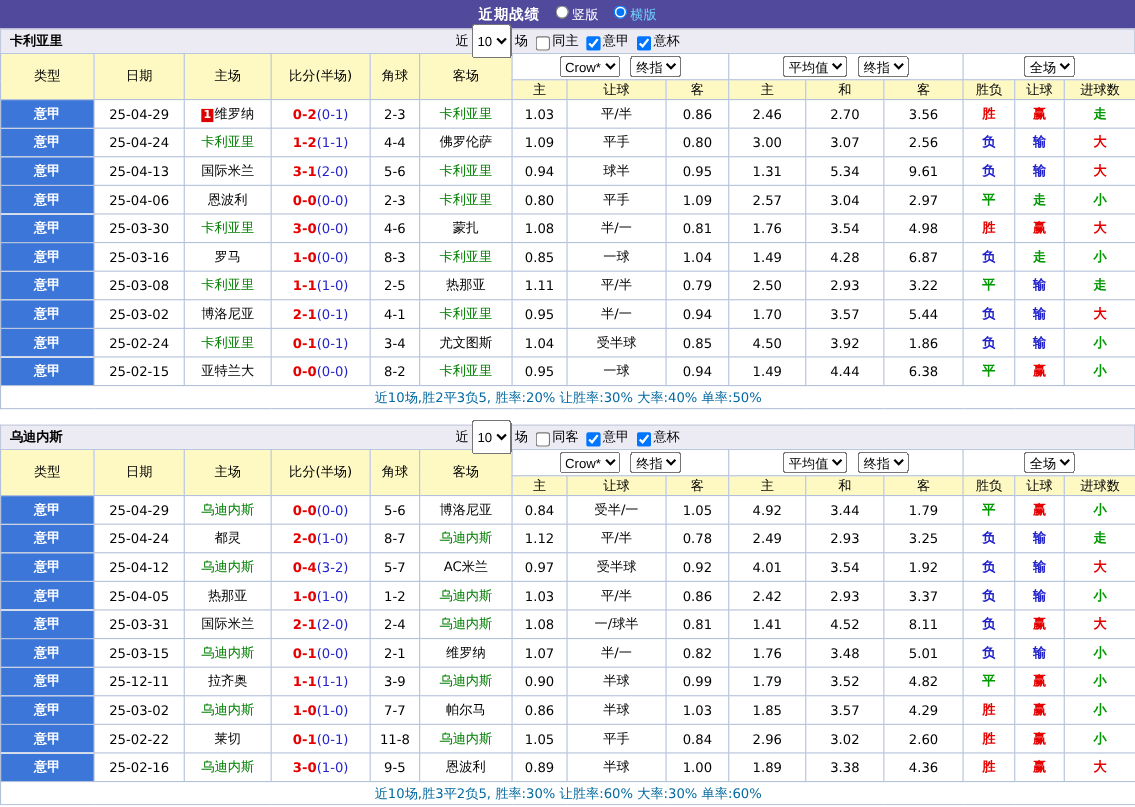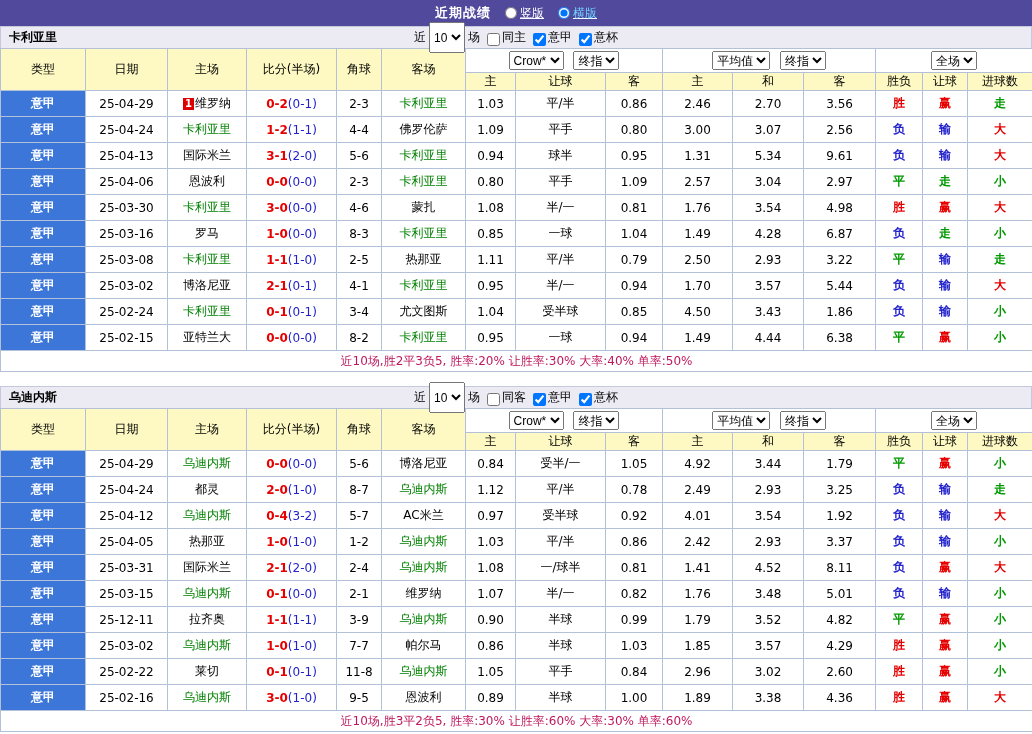--- a/index.html
+++ b/index.html
@@ -15,21 +15,21 @@
   .topbar {
     height: 26px;
     background: #514a9c;
     display: flex;
     align-items: center;
     justify-content: center;
     gap: 14px;
     color: #fff;
   }
   .topbar-title { font-weight: bold; font-size: 13px; letter-spacing: 1px; }
-  .radio-opt { display: inline-flex; align-items: center; gap: 3px; cursor: pointer; text-decoration: underline; }
+  .radio-opt { display: inline-flex; gap: 3px; cursor: pointer; }
   .radio-opt input { margin: 0; width: 12px; height: 12px; }
   .radio-opt.sel span { color: #6fd1ff; }
   
   .section { position: relative; }
   .section + .section { margin-top: 14px; }
   .section-title {
     height: 22px;
     background: #ecebf4;
     border: 1px solid #c5c9dd;
     border-bottom: none;
@@ -68,21 +68,21 @@
   .badge {
     display: inline-block;
     background: #dd0000;
     color: #fff;
     font-size: 10px;
     line-height: 12px;
     padding: 0 2px;
     margin-right: 1px;
     font-weight: bold;
   }
-  tfoot td.summary { color: #be185d; height: 21px; background: #fff; }
+  tfoot td.summary { color: #0369a1; height: 21px; background: #fff; }
 </style>
 </head>
 <body>
 
 <div class="page">
 
   <div class="topbar">
     <span class="topbar-title">近期战绩</span>
     <label class="radio-opt">
       <input type="radio" name="view-mode" style="">
@@ -308,21 +308,21 @@
             <td class="league">意甲</td>
             <td>25-02-24</td>
             <td><span class="focus">卡利亚里</span></td>
             <td><span class="score-main">0-1</span><span class="score-half">(0-1)</span></td>
             <td>3-4</td>
             <td><span>尤文图斯</span></td>
             <td>1.04</td>
             <td>受半球</td>
             <td>0.85</td>
             <td>4.50</td>
-            <td>3.43</td>
+            <td>3.92</td>
             <td>1.86</td>
             <td class="res b">负</td>
             <td class="res b">输</td>
             <td class="res g">小</td>
           </tr>
           <tr>
             <td class="league">意甲</td>
             <td>25-02-15</td>
             <td><span>亚特兰大</span></td>
             <td><span class="score-main">0-0</span><span class="score-half">(0-0)</span></td>

